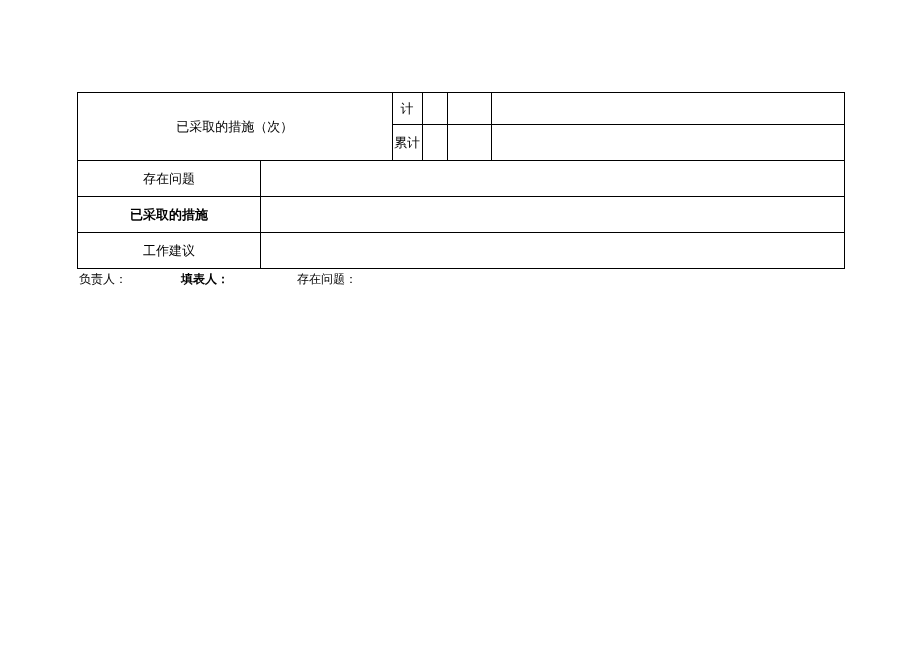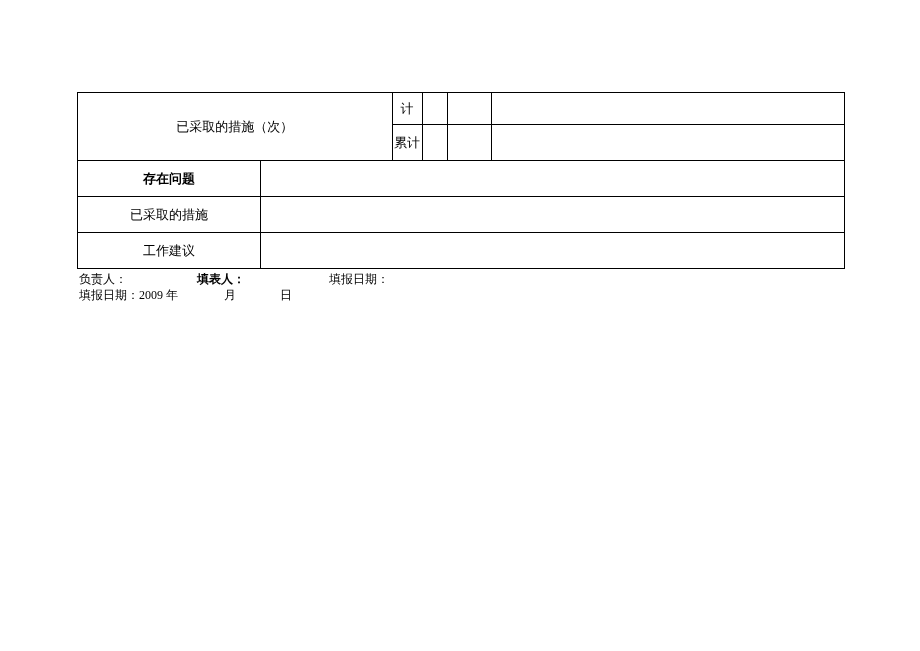--- a/index.html
+++ b/index.html
@@ -33,33 +33,33 @@
       padding: 0;
     }
     .col-a { width: 183px; }
     .col-b { width: 132px; }
     .col-c { width: 30px; }
     .col-d { width: 25px; }
     .col-e { width: 45px; }
     .col-f { width: 353px; }
     .r1 { height: 32px; }
     .r2 { height: 36px; }
-    .r3 { height: 36px; font-weight: bold; }
-    .r4 { height: 36px; }
+    .r3 { height: 36px; }
+    .r4 { height: 36px; font-weight: bold; }
     .r5 { height: 36px; }
     .footer {
       margin-top: 2px;
       font-size: 12px;
       line-height: 16px;
       text-align: left;
       padding-left: 2px;
     }
     .footer-line {
       display: flex;
-      gap: 16px;
+      gap: 0;
     }
     .fz { display:inline-block; }
     .tb { display:inline-block; margin-left: 54px; font-weight: bold; }
     .lx { display:inline-block; margin-left: 68px; }
     .yr { display:inline-block; }
     .mo { display:inline-block; margin-left: 30px; }
     .da { display:inline-block; margin-left: 28px; }
   </style>
 </head>
 <body>
@@ -100,21 +100,16 @@
       <td>工作建议</td>
       <td colspan="5"></td>
     </tr>
   </tbody>
     </table>
 
   <div class="footer">
     <div class="footer-line">
       <span class="fz">负责人：</span>
       <span class="tb">填表人：</span>
-      <span class="lx">填报日期：</span>
-    </div>
-    <div class="footer-line">
-      <span class="yr">填报日期：2009 年</span>
-      <span class="mo">月</span>
-      <span class="da">日</span>
+      <span class="lx">存在问题：</span>
     </div>
   </div>
 </div>
 
 </body></html>

